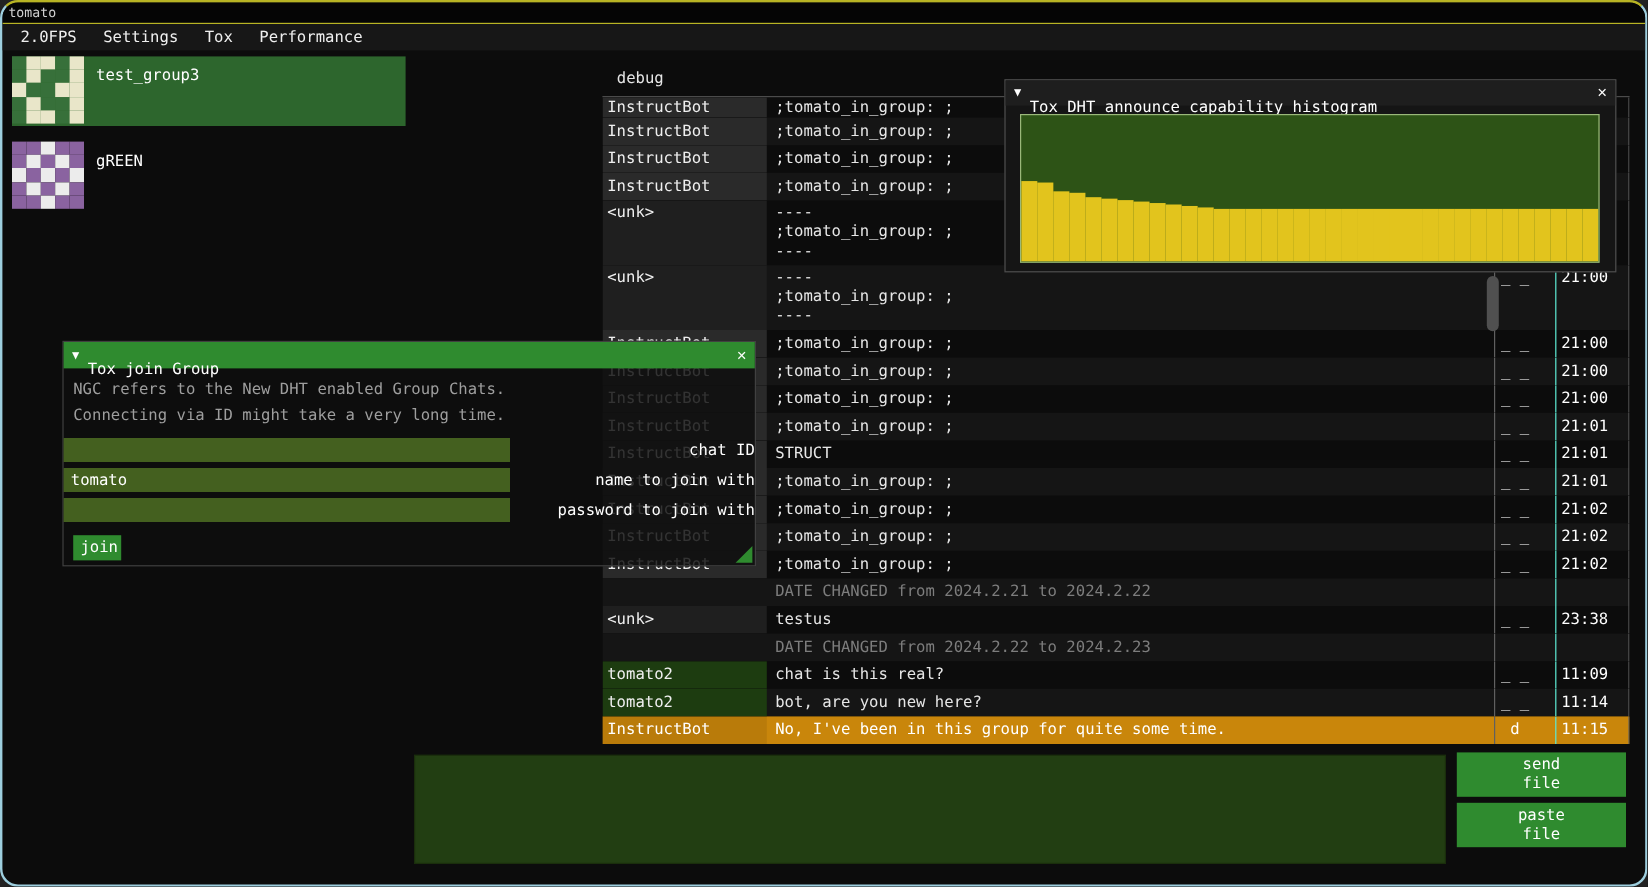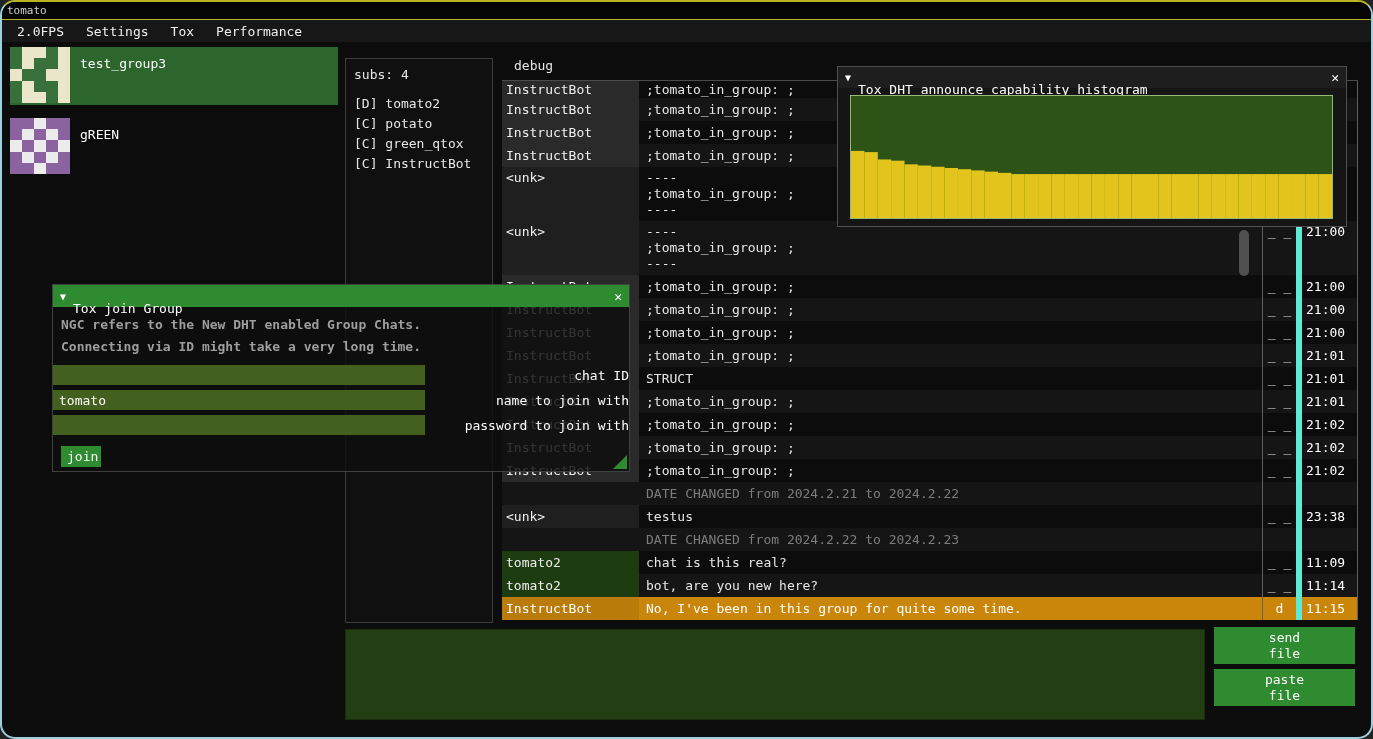--- a/index.html
+++ b/index.html
@@ -53,21 +53,21 @@
   .crow.clipped .cell{padding-top:0;padding-bottom:0;}
   .cell{padding:3px 4px;line-height:17px;box-sizing:border-box;}
   .crow.tall .cell{line-height:16px;}
   .cell.name{width:137px;flex:0 0 137px;color:#efefef;overflow:hidden;}
   .cell.name.peer{background:#2a2a2a;}
   .cell.name.unk{background:#1f1f1f;}
   .cell.name.self{background:var(--name_self_green);}
   .cell.msg{flex:1;margin-left:3px;white-space:pre-line;overflow:hidden;}
   .crow.date .cell.msg{color:#7d7d7d;}
   .cell.status{flex:0 0 34px;border-left:1px solid #606060;text-align:center;color:#e0e0e0;}
-  .cell.time{flex:0 0 62px;border-left:6px solid #5eead4;border-right:1px solid #606060;color:#fff;}
+  .cell.time{flex:0 0 62px;border-left:1px solid #5eead4;border-right:1px solid #606060;color:#fff;margin-left:17px;}
   .crow.hl{background:var(--highlight_orange);}
   .crow.hl .cell{color:#fff;}
   .crow.hl .cell.name{background:rgba(0,0,0,0.08);}
   .scroll-grab{position:absolute;left:1237px;top:228px;width:10px;height:46px;background:#505050;
     border-radius:5px;z-index:6;}
   
   .composer{position:absolute;left:343px;top:627px;width:860px;height:91px;box-sizing:border-box;
     background:var(--input_green);border:1px solid #1a2e0c;color:#fff;font:inherit;
     font-family:"DejaVu Sans Mono",monospace;resize:none;outline:none;padding:6px;}
   .file-btn{position:absolute;left:1212px;width:141px;height:37px;background:var(--accent_green);
@@ -84,21 +84,21 @@
   .hist-win{position:absolute;left:835px;top:64px;width:510px;height:161px;background:#151515;
     border:1px solid #4f4f4f;z-index:20;box-sizing:border-box;}
   .hist-win .win-titlebar{background:#1e1e1e;}
   .plot{position:absolute;left:12px;top:28px;right:13px;bottom:7px;
     background:var(--hist_bg_green);border:1px solid #9ab87a;}
   .plot svg{display:block;width:100%;height:100%;}
   
   .join-win{position:absolute;left:50px;top:282px;width:578px;height:188px;
     background:rgba(14,14,14,0.84);border:1px solid #404040;z-index:30;box-sizing:border-box;}
   .join-win .win-titlebar{height:22px;background:var(--accent_green);}
-  .join-info{margin:8px 8px 2px 8px;color:#9e9e9e;line-height:20px;font-weight:bold;}
+  .join-info{margin:8px 8px 2px 8px;color:#9e9e9e;line-height:20px;}
   .field-row{display:flex;align-items:center;margin:5px 0;justify-content:space-between;}
   .field-row input{width:372px;height:20px;background:var(--field_green);border:none;color:#fff;
     font-family:"DejaVu Sans Mono",monospace;font-size:13px;padding:0 6px;box-sizing:border-box;outline:none;}
   .field-label{margin-left:7px;color:#fff;}
   .join-btn{margin:6px 8px;width:40px;height:21px;background:var(--accent_green);color:#fff;border:none;
     font-family:"DejaVu Sans Mono",monospace;font-size:13px;cursor:pointer;}
   .resize-grip{position:absolute;right:2px;bottom:2px;width:0;height:0;
     border-left:14px solid transparent;border-bottom:14px solid var(--accent_green);cursor:nwse-resize;}
 </style>
 </head>
@@ -171,29 +171,20 @@
           <div style="background: rgb(138, 99, 160);"></div>
           <div style="background: rgb(138, 99, 160);"></div>
           <div style="background: rgb(236, 236, 236);"></div>
           <div style="background: rgb(138, 99, 160);"></div>
           <div style="background: rgb(138, 99, 160);"></div>
         </div>
         <div class="group-name">gREEN</div>
       </div>
     </div>
 
-  <div class="subs">
-    <div class="subs-header">subs: 4</div>
-    <div class="subs-list">
-        <div class="subs-item">[D] tomato2</div>
-        <div class="subs-item">[C] potato</div>
-        <div class="subs-item">[C] green_qtox</div>
-        <div class="subs-item">[C] InstructBot</div>
-      </div>
-  </div>
 
   <div class="chat">
     <div class="tabbar">
       <span class="tab">debug</span>
     </div>
     <div class="rows" id="chat-rows">
         <div class="crow clipped">
           <div class="cell name peer">InstructBot</div>
           <div class="cell msg">;tomato_in_group: ;</div>
           <div class="cell status"></div>

